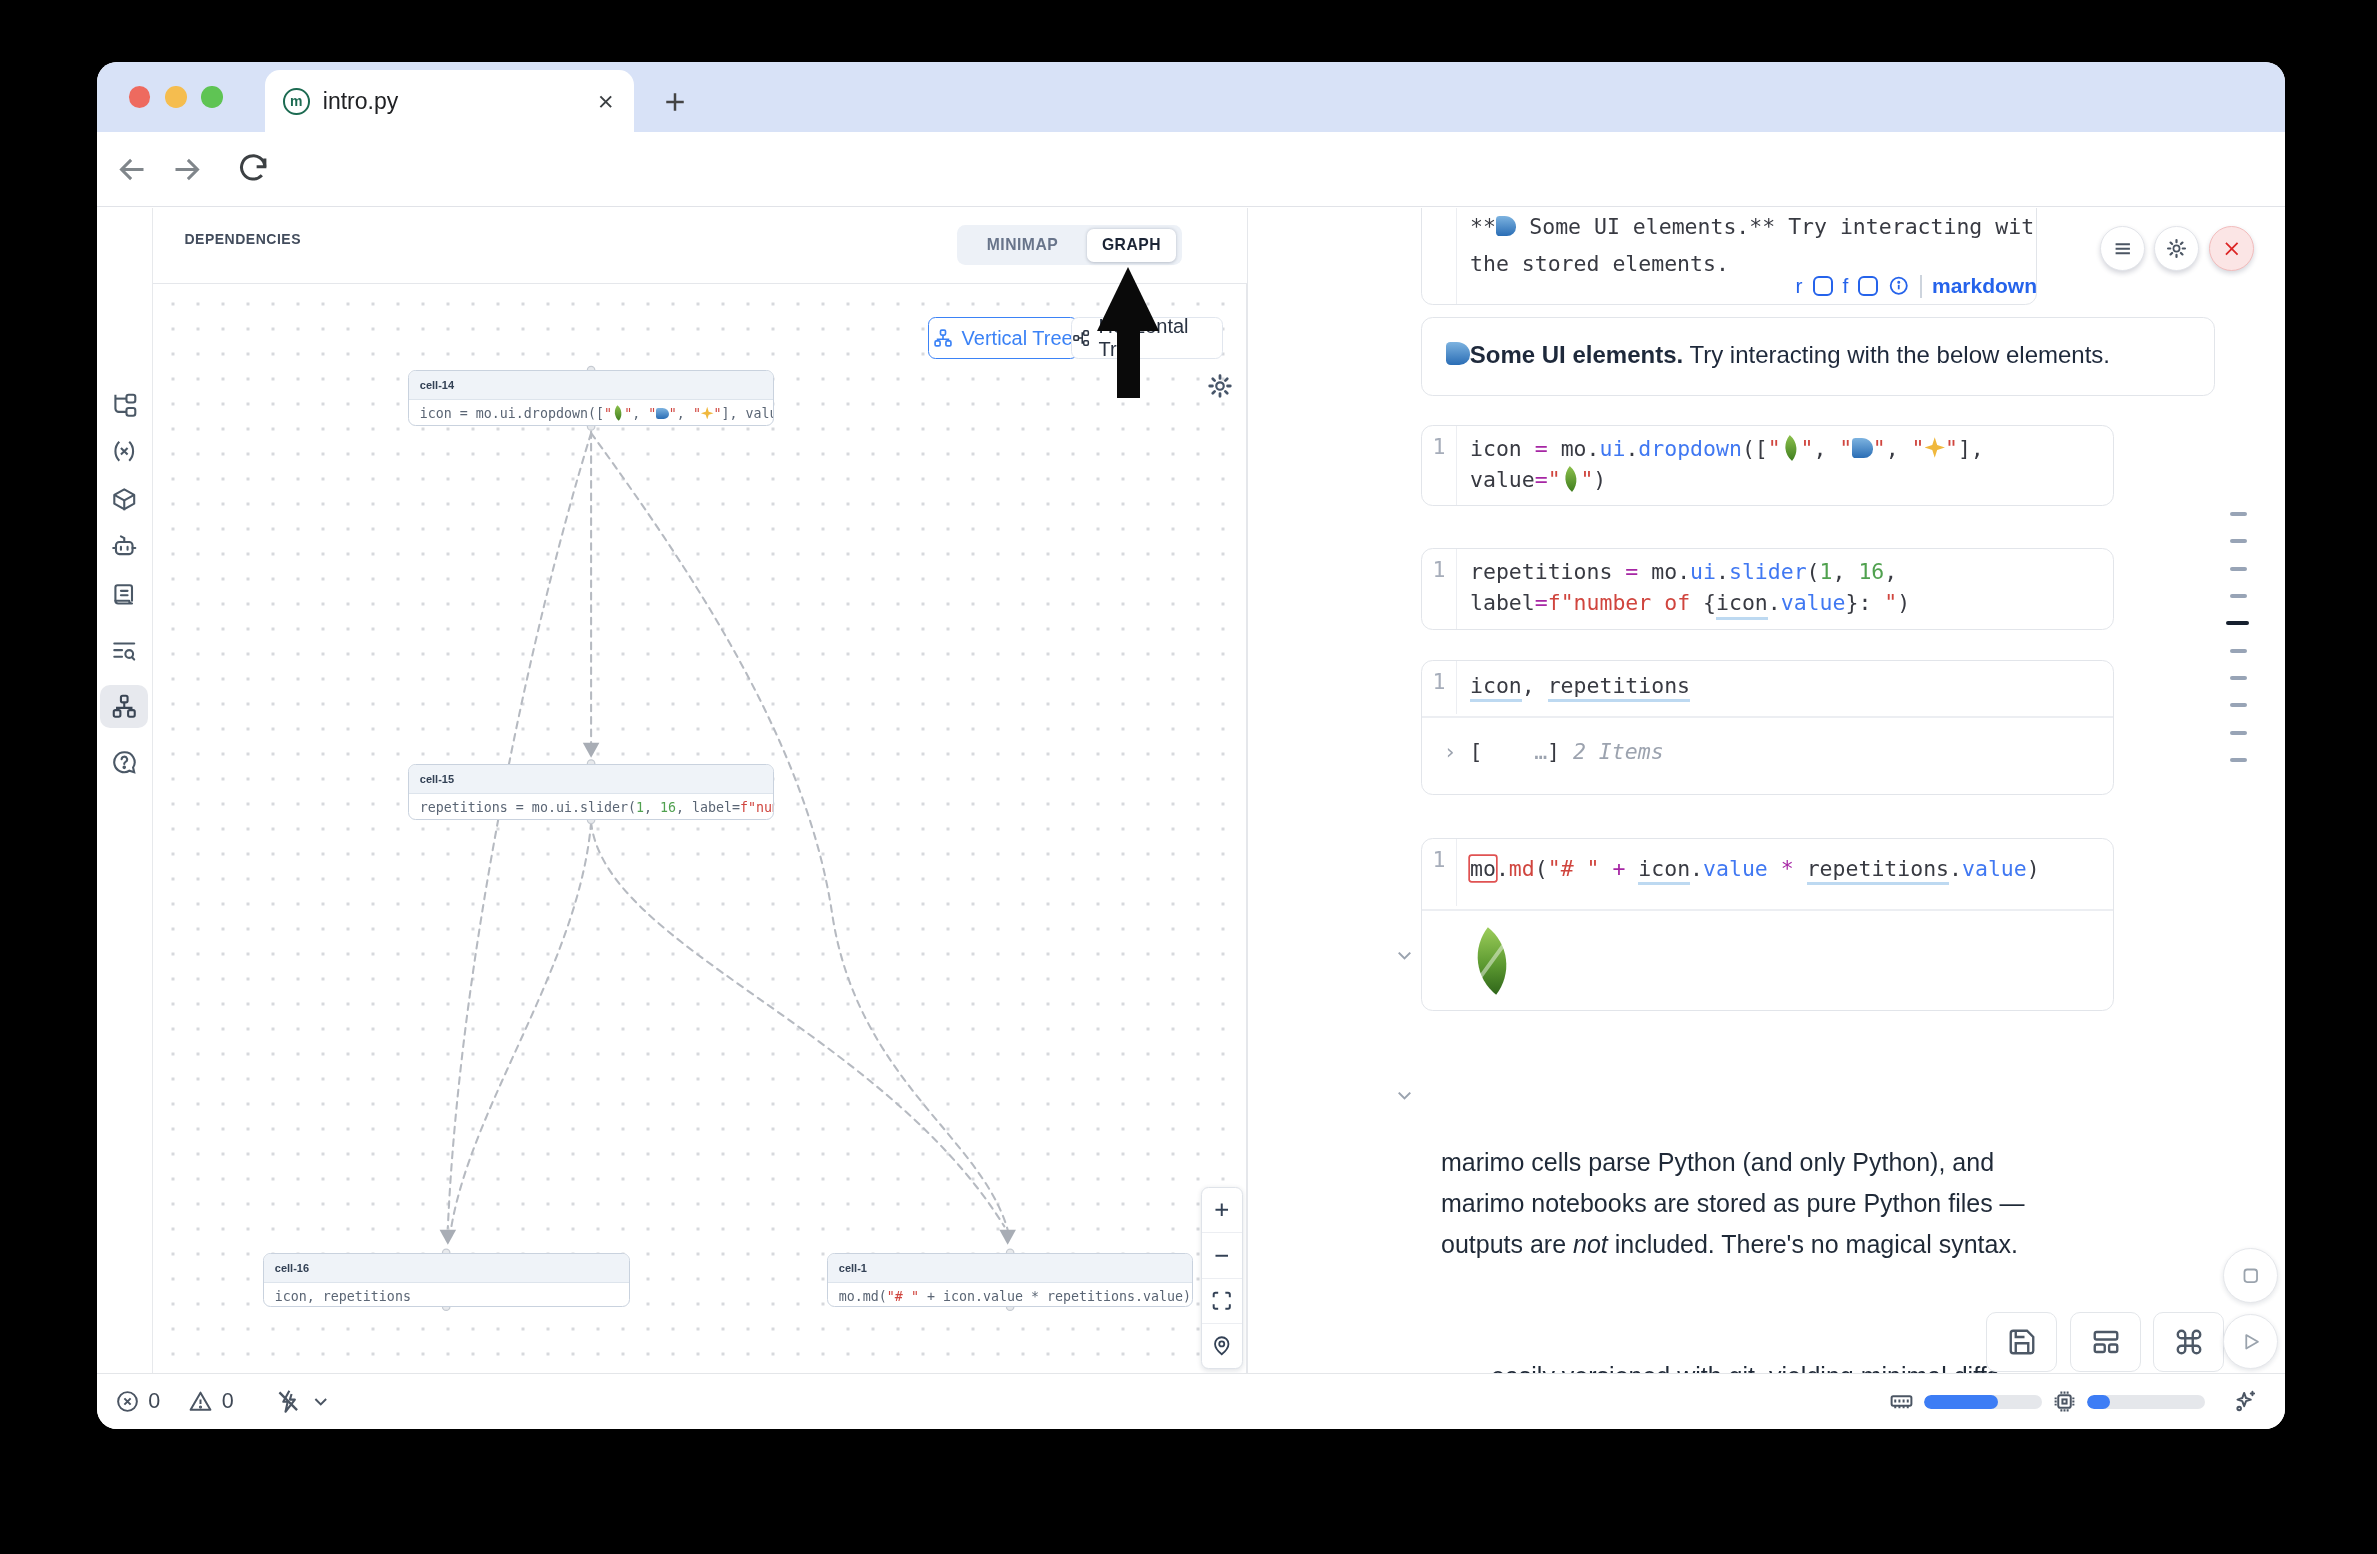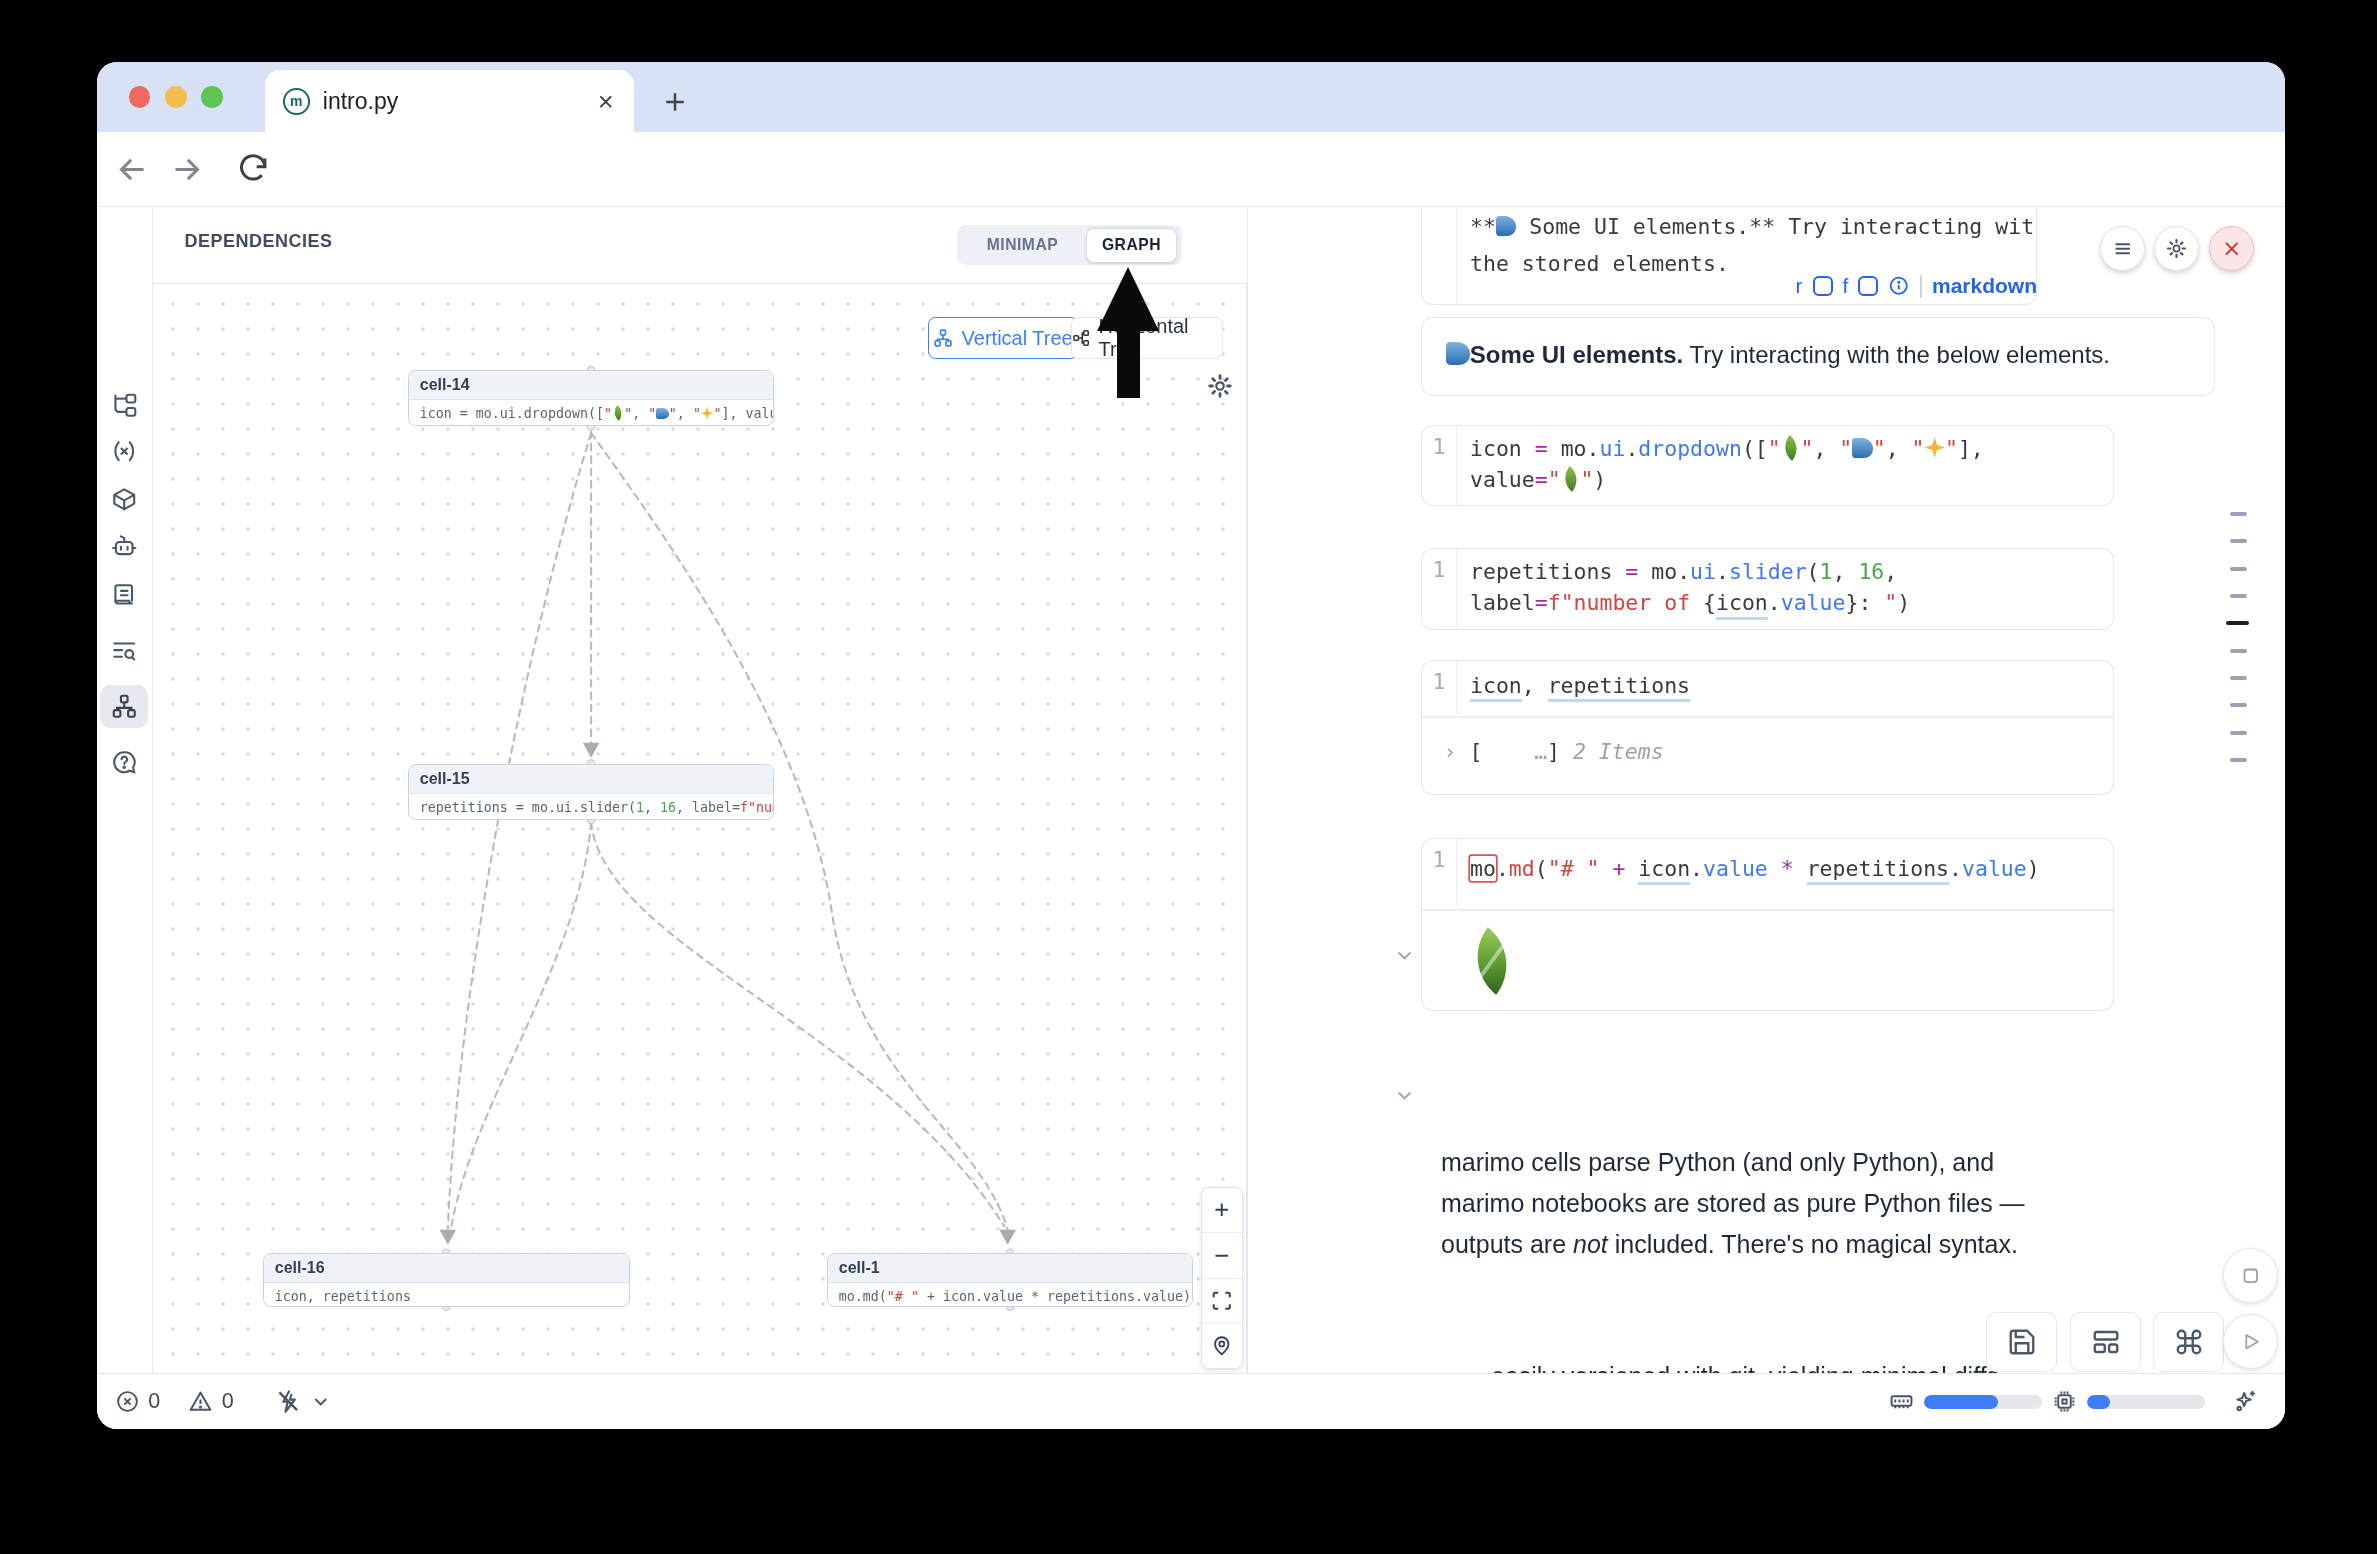--- a/index.html
+++ b/index.html
@@ -23,35 +23,35 @@
   .urltext{margin-left:15px;font-size:24px;color:#202124;}
   .guest{position:absolute;left:1999px;top:82px;width:142px;height:51px;border-radius:26px;border:1.7px solid #7e8287;
     box-sizing:border-box;display:flex;align-items:center;background:#fff;}
   .guesttext{font-size:23px;color:#3c4043;margin-left:10px;}
   
   .rail{position:absolute;left:0;top:146px;width:56px;height:1166px;background:#fff;border-right:1.7px solid #e7e9ec;box-sizing:border-box;}
   .railitem{position:absolute;left:3.3px;width:48px;height:43px;display:flex;align-items:center;justify-content:center;}
   .railitem.active{background:#e7e9ee;border-radius:10px;}
   .panelheader{position:absolute;left:56px;top:146px;width:1094px;height:76px;background:#fff;
     border-bottom:1.7px solid #e5e7eb;box-sizing:border-box;}
-  .paneltitle{position:absolute;left:31.5px;top:23px;font-size:18px;font-weight:700;letter-spacing:0.5px;color:#424c5c;}
+  .paneltitle{position:absolute;left:31.5px;top:23px;font-size:14px;font-weight:700;letter-spacing:0.5px;color:#424c5c;}
   .segmented{position:absolute;left:804px;top:17.4px;width:225px;height:40px;background:#edf1f7;border-radius:8.3px;}
   .seg-minimap{position:absolute;left:0;top:0;width:131px;height:40px;display:flex;align-items:center;justify-content:center;
     font-size:15.7px;font-weight:700;letter-spacing:0.5px;color:#68748a;}
   .seg-graph{position:absolute;left:130px;top:3.3px;width:89px;height:33px;background:#fff;border-radius:6.6px;
     box-shadow:0 0.8px 3.3px rgba(20,30,60,.25);display:flex;align-items:center;justify-content:center;
     font-size:15.7px;font-weight:800;letter-spacing:0.5px;color:#1b2435;}
   .grapharea{position:absolute;left:56px;top:222px;width:1094px;height:1089px;background:#fff;
     background-image:radial-gradient(#d6d8dc 1.4px,transparent 1.6px);background-size:25px 25px;background-position:7.5px 7.5px;
     border-right:1.7px solid #e5e7eb;box-sizing:border-box;overflow:hidden;}
   .treebtn{position:absolute;top:33px;height:42px;border-radius:7.5px;background:#fff;display:flex;align-items:center;
     justify-content:center;gap:8.3px;font-size:20px;box-sizing:border-box;}
   .node{position:absolute;background:#fff;border:1.7px solid #c9d2de;border-radius:7.5px;box-sizing:border-box;overflow:hidden;}
   .nodeheader{height:28px;background:#eff3f8;border-bottom:1.2px solid #dde4ec;display:flex;align-items:center;
-    padding-left:10.8px;font-size:16px;font-weight:700;color:#334155;}
+    padding-left:10.8px;font-size:11px;font-weight:700;color:#334155;}
   .nodebody{padding:5.8px 10.8px;font-family:"DejaVu Sans Mono",monospace;font-size:13.3px;white-space:pre;overflow:hidden;}
   .zoomctl{position:absolute;left:1048px;top:903px;width:42px;height:182px;background:#fff;border:1.2px solid #dfe3e9;
     border-radius:7.5px;box-shadow:0 1.7px 5px rgba(20,30,60,.12);box-sizing:border-box;display:flex;flex-direction:column;}
   .zoombtn{flex:1;display:flex;align-items:center;justify-content:center;border-bottom:1.2px solid #eceef2;}
   .zoombtn:last-child{border-bottom:none;}
   
   .arrowhead{position:absolute;left:1000px;top:205px;width:0;height:0;z-index:60;
     border-left:31.5px solid transparent;border-right:31.5px solid transparent;border-bottom:64px solid #0a0a0a;}
   .arrowshaft{position:absolute;left:1020px;top:266px;width:23px;height:70px;background:#0a0a0a;z-index:60;}
   

